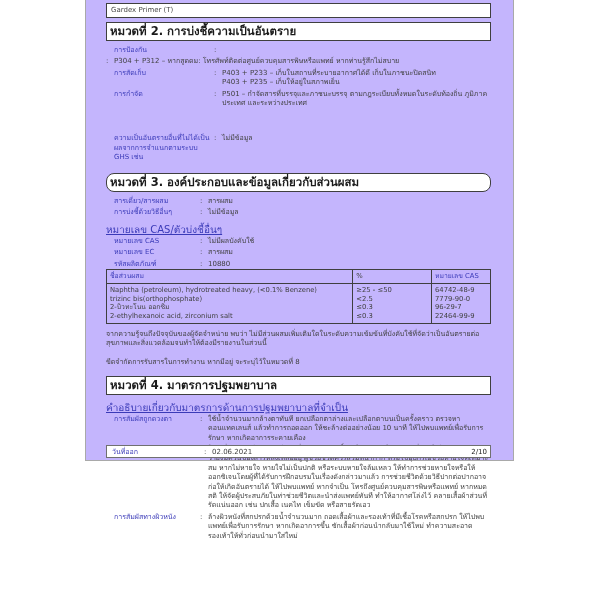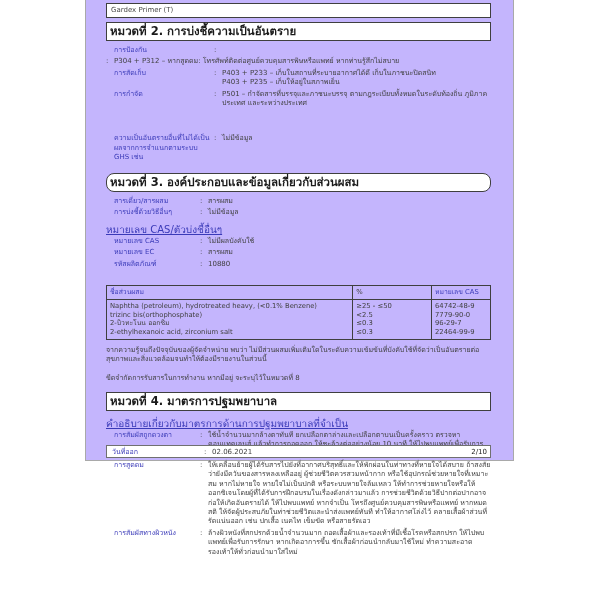--- a/index.html
+++ b/index.html
@@ -32,21 +32,21 @@
   .row-s3 .lbl{width:94px;}
   .row-s4 .lbl{width:94px;}
   .colon{width:8px;flex-shrink:0;color:#404040;}
   .val{flex:1;white-space:pre-wrap;color:#404040;}
   .gap-ghs{margin-top:26px;}
   .subhead{
     font-size:10px;line-height:9.4px;color:#3a3ab8;text-decoration:underline;
     padding-left:0;margin-top:8px;
   }
   .ing-table{
-    width:385px;border-collapse:collapse;margin-top:16px;table-layout:fixed;
+    width:385px;border-collapse:collapse;margin-top:0;table-layout:fixed;
     font-size:6.8px;line-height:8.8px;
   }
   .ing-table th,.ing-table td{
     border:1px solid #3f3f3f;padding:2px 3px;vertical-align:top;text-align:left;
     font-weight:normal;white-space:pre-wrap;overflow:hidden;
   }
   .ing-table th{color:#3a3ab8;}
   .ing-table th.pct{color:#404040;}
   .col-name{width:238px;}
   .col-pct{width:76px;}

